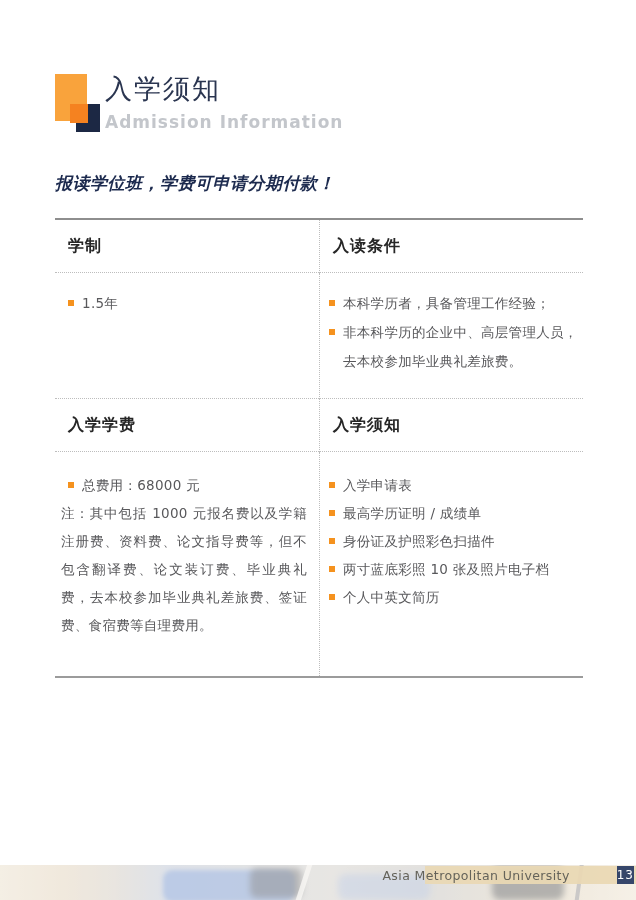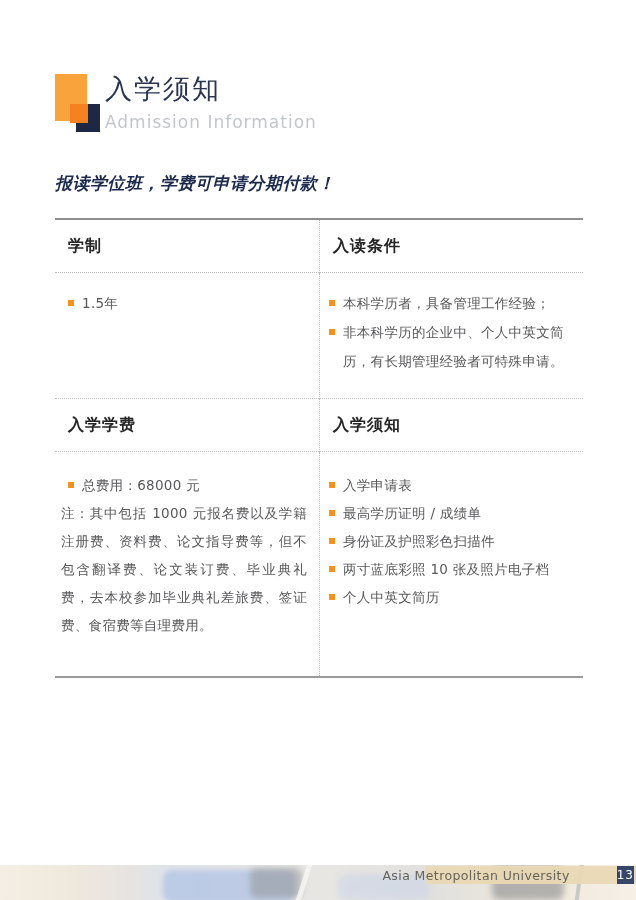--- a/index.html
+++ b/index.html
@@ -18,21 +18,21 @@
   .logo .sq-navy   { position: absolute; left: 21px; top: 30px; width: 24px; height: 28px; background: #1C2844; }
   .logo .sq-small  { position: absolute; left: 15px; top: 30px; width: 18px; height: 19px; background: #F58220; }
 
   .page-title {
     position: absolute; left: 105px; top: 72px;
     font-size: 27px; line-height: 34px; font-weight: 400;
     color: #2A3550; letter-spacing: 2px;
   }
   .page-subtitle {
     position: absolute; left: 105px; top: 110px;
-    font-size: 17px; line-height: 24px; font-weight: 400;
+    font-size: 17px; line-height: 24px; font-weight: 700;
     color: #C3C6CB; letter-spacing: 1px;
   }
 
   .statement {
     position: absolute; left: 55px; top: 171px;
     font-size: 17px; line-height: 25px; font-weight: 700;
     color: #1C2A4E; letter-spacing: 0.5px; font-style: italic;
   }
 
   
@@ -138,21 +138,21 @@
       </ul>
   </div>
   <div class="cell body c1 rcol">
     <ul class="blist">
         <li class="bitem">
         <span class="bullet"></span>
         <span class="bi-text">本科学历者，具备管理工作经验；</span>
       </li>
         <li class="bitem">
         <span class="bullet"></span>
-        <span class="bi-text">非本科学历的企业中、个人中英文简历，有长期管理经验者可特殊申请。</span>
+        <span class="bi-text">非本科学历的企业中、高层管理人员，去本校参加毕业典礼差旅费。</span>
       </li>
       </ul>
   </div>
 
   <div class="cell hdr lcol">
     <span class="hdr-text">入学学费</span>
   </div>
   <div class="cell hdr rcol">
     <span class="hdr-text">入学须知</span>
   </div>

